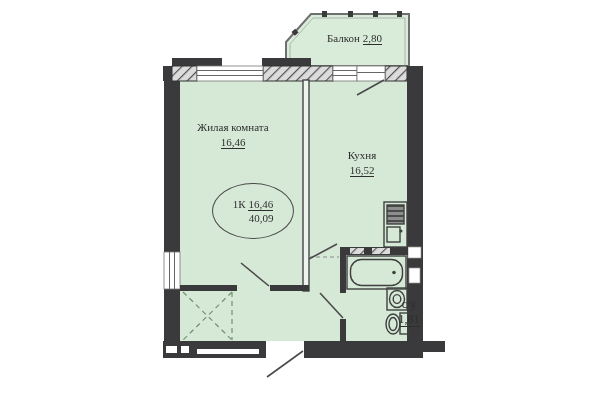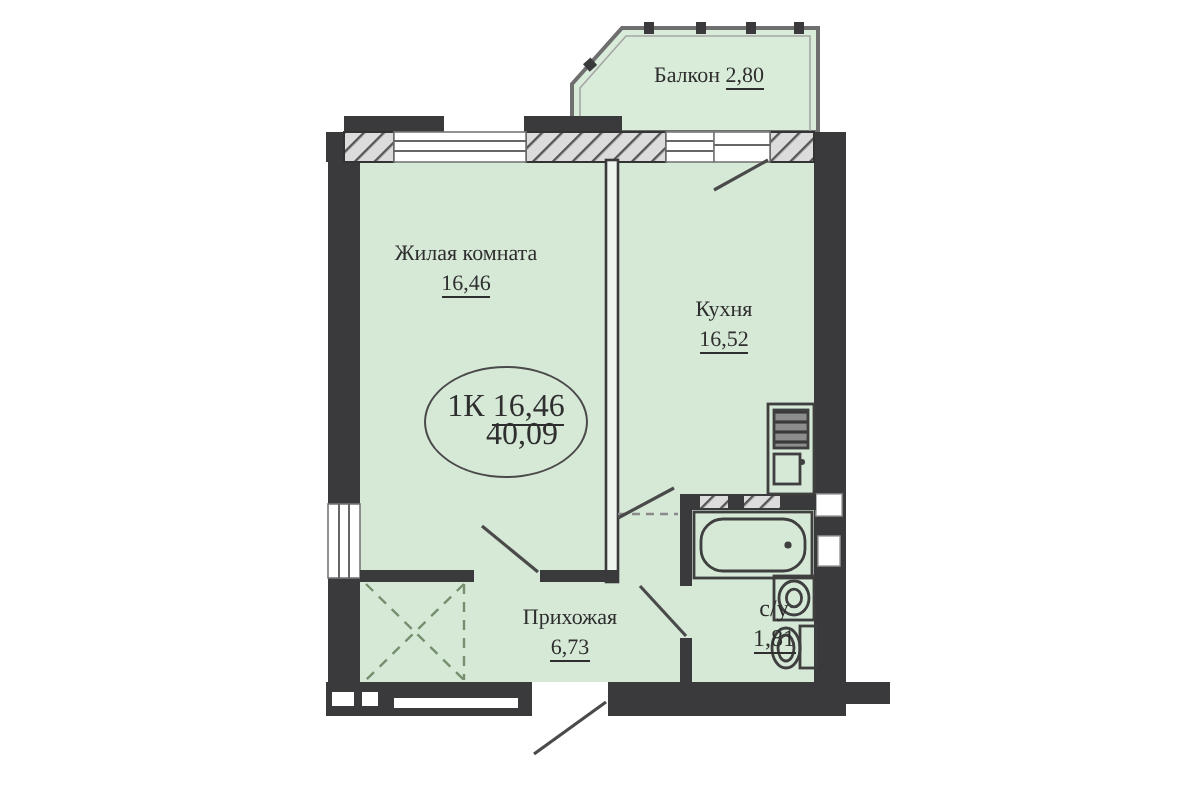--- a/index.html
+++ b/index.html
@@ -8,21 +8,21 @@
     font-family:"Liberation Serif", serif;color:#2f2f2f;
   }
   #plan-svg{position:absolute;left:0;top:0;}
   .label{position:absolute;text-align:center;font-size:11px;line-height:15px;color:#2e2e2e;}
   .num{border-bottom:1px solid #2e2e2e;padding-bottom:0;}
   .balcony-label{white-space:nowrap;}
   .stamp{
     position:absolute;left:212px;top:183px;width:80px;height:54px;
     border:1.4px solid #4a4a4a;border-radius:50%;
     display:flex;flex-direction:column;align-items:center;justify-content:center;
-    font-size:16px;line-height:14px;background:transparent;
+    font-size:11px;line-height:14px;background:transparent;
   }
   .stamp-line2{margin-left:16px;}
 </style>
 </head>
 <body>
 
 <div id="canvas">
 
   <svg id="plan-svg" width="600" height="400" viewBox="0 0 600 400">
     <defs>
@@ -157,26 +157,22 @@
   <div class="label" style="left:173px;top:120px;width:120px;">
     <div>Жилая комната</div>
     <div><span class="num">16,46</span></div>
   </div>
 
   <div class="label" style="left:322px;top:120px;width:80px;margin-top:28px;">
     <div>Кухня</div>
     <div><span class="num">16,52</span></div>
   </div>
 
-  <div class="label" style="left:240px;top:302px;width:90px;">
-    <div>Прихожая</div>
-    <div><span class="num">6,73</span></div>
-  </div>
 
-  <div class="label" style="left:362px;top:297px;width:50px;font-size:12px;">
+  <div class="label" style="left:384px;top:297px;width:50px;font-size:12px;">
     <div>с/у</div>
     <div><span class="num">1,81</span></div>
   </div>
 
   <div class="stamp">
     <div>
       <span>1К</span>&nbsp;<span class="num">16,46</span>
     </div>
     <div class="stamp-line2">40,09</div>
   </div>

